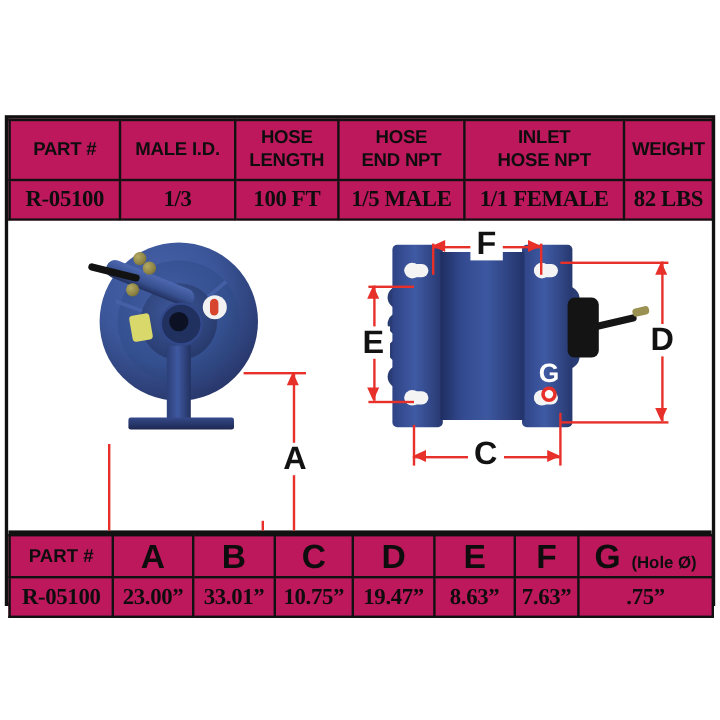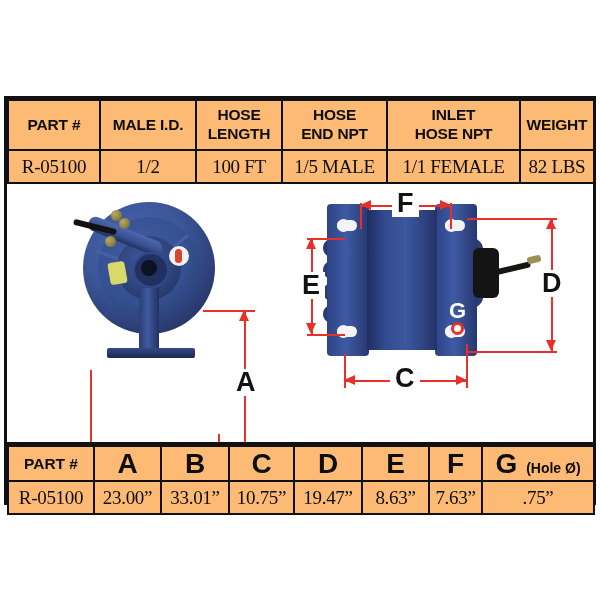--- a/index.html
+++ b/index.html
@@ -23,40 +23,40 @@
     border: 3px solid #111111;
     box-sizing: border-box;
     background: #ffffff;
   }
 
   
   table.spec {
     border-collapse: collapse;
     table-layout: fixed;
     width: 100%;
-    background: #fdba74;
+    background: #be185d;
   }
   table.spec td {
     border: 2px solid #111111;
     text-align: center;
     vertical-align: middle;
     padding: 0;
     color: #0d0d0d;
   }
   .hdr-cell {
     font-family: "Liberation Sans", sans-serif;
     font-weight: bold;
     font-size: 15.5px;
     line-height: 1.22;
     letter-spacing: -0.2px;
     height: 48px;
   }
   .val-cell {
     font-family: "Liberation Serif", serif;
-    font-weight: normal;
+    font-weight: bold;
     font-size: 19px;
     letter-spacing: -0.3px;
     height: 31px;
   }
   .dim-hdr {
     font-family: "Liberation Sans", sans-serif;
     font-weight: bold;
     font-size: 28px;
     line-height: 1;
     height: 33px;
@@ -411,21 +411,21 @@
         <td class="hdr-cell">
           <div>INLET</div>
           <div>HOSE NPT</div>
         </td>
         <td class="hdr-cell">
           <div>WEIGHT</div>
         </td>
       </tr>
       <tr>
         <td class="val-cell">R-05100</td>
-        <td class="val-cell">1/2</td>
+        <td class="val-cell">1/3</td>
         <td class="val-cell">100 FT</td>
         <td class="val-cell">1/5 MALE</td>
         <td class="val-cell">1/1 FEMALE</td>
         <td class="val-cell">82 LBS</td>
       </tr>
     </tbody>
   </table>
 
   <div id="drawings">
 

